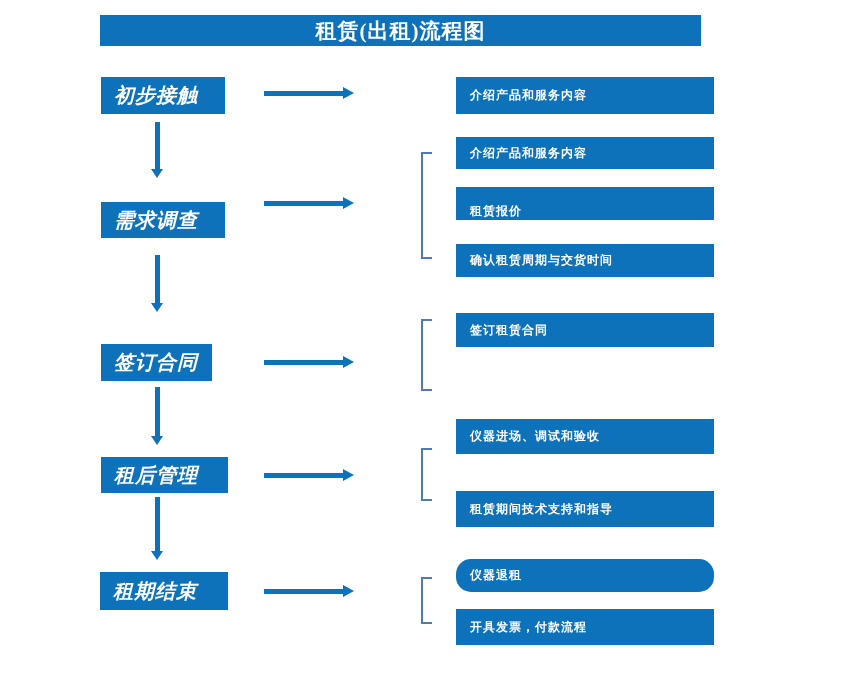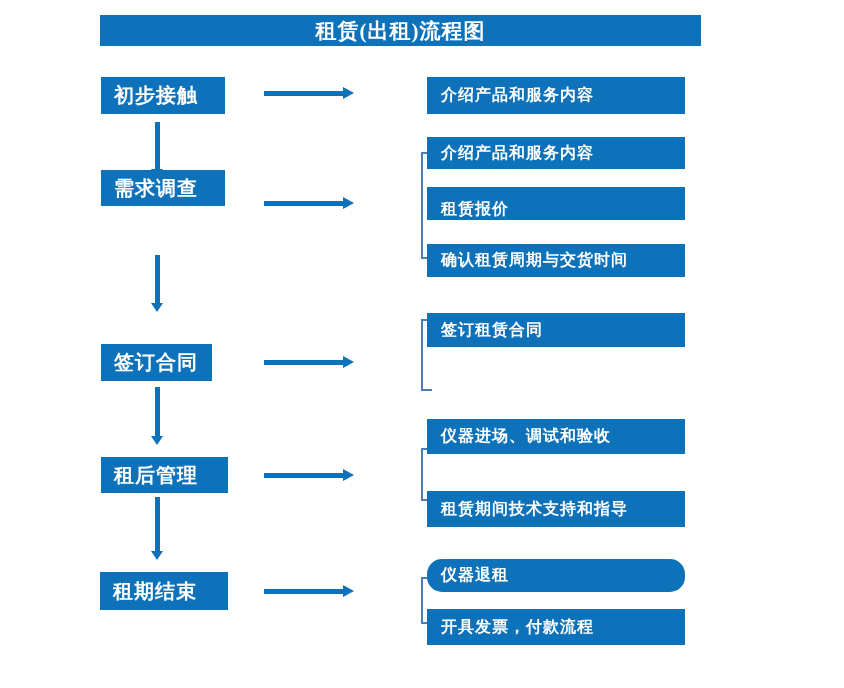--- a/index.html
+++ b/index.html
@@ -28,25 +28,26 @@
     left: 100px; top: 15px; width: 601px; height: 31px;
     justify-content: center;
     font-size: 21px;
     letter-spacing: 1px;
   }
   .step {
     left: 101px; width: 124px; height: 37px;
     padding-left: 13px;
     font-size: 20px;
     letter-spacing: 1px;
+    font-style: italic;
   }
   .detail {
-    left: 427px; width: 258px; height: 34px;
+    left: 456px; width: 258px; height: 34px;
     padding-left: 14px;
-    font-size: 16px;
+    font-size: 12px;
     letter-spacing: 1px;
   }
   
   .h-arrow { position: absolute; left: 264px; width: 90px; height: 13px; }
   .h-arrow .shaft { position: absolute; left: 0; top: 4px; width: 79px; height: 5px; background: #0d72b9; }
   .h-arrow .head {
     position: absolute; left: 79px; top: 0; width: 0; height: 0;
     border-left: 11px solid #0d72b9;
     border-top: 6.5px solid transparent;
     border-bottom: 6.5px solid transparent;
@@ -74,21 +75,21 @@
 
 <div id="canvas">
 
   <div class="box title-bar">
     <span>租赁(出租)流程图</span>
   </div>
 
   <div class="box step" style="top:77px;  height:37px;">
     <span>初步接触</span>
   </div>
-  <div class="box step" style="top:170px; height:36px;">
+  <div class="box step" style="top:202px; height:36px;">
     <span>需求调查</span>
   </div>
   <div class="box step" style="top:344px; height:37px; width:111px;">
     <span>签订合同</span>
   </div>
   <div class="box step" style="top:457px; height:36px; width:127px;">
     <span>租后管理</span>
   </div>
   <div class="box step" style="top:572px; height:38px; left:100px; width:128px;">
     <span>租期结束</span>

